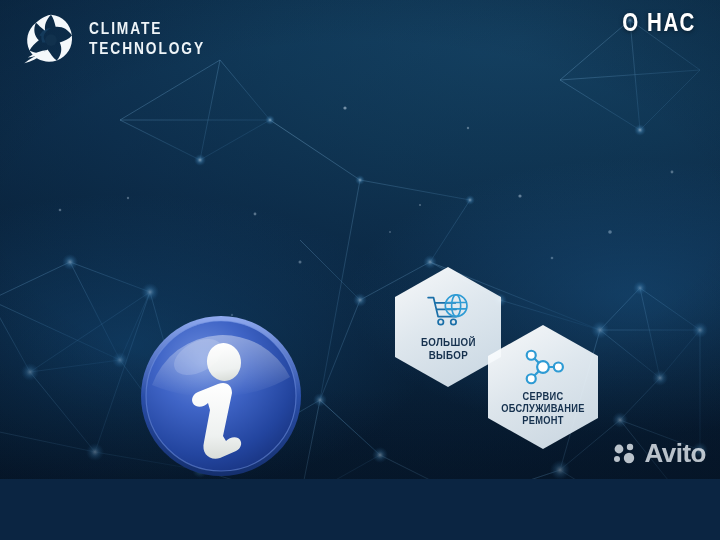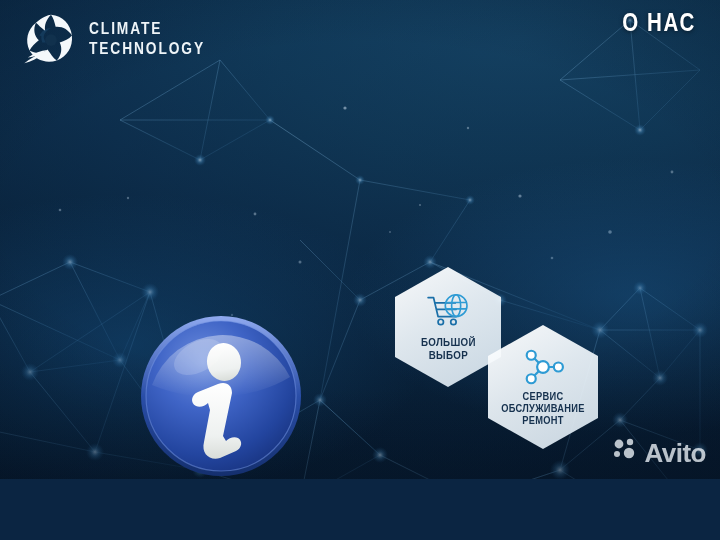--- a/index.html
+++ b/index.html
@@ -80,21 +80,21 @@
   }
   #hex-choice { left:395px; top:267px; width:106px; height:120px; }
   #hex-choice .hex-label { font-size:10.5px; line-height:12.5px; }
   #hex-service { left:488px; top:325px; width:110px; height:124px; }
   #hex-service .hex-label { font-size:10px; line-height:12px; }
   #hex-warranty { left:385px; top:388px; width:106px; height:120px; }
   #hex-warranty .hex-label { font-size:10.5px; line-height:12.5px; }
   
   .watermark {
     position:absolute; right:14px; bottom:10px;
-    display:flex; align-items:flex-start; gap:5px;
+    display:flex; align-items:center; gap:5px;
     opacity:.80;
   }
   .watermark .wm-text {
     color:#e8eef4; font-size:26px; font-weight:700; letter-spacing:-.5px;
   }
 </style>
 </head>
 <body>
 
 <div id="stage">

